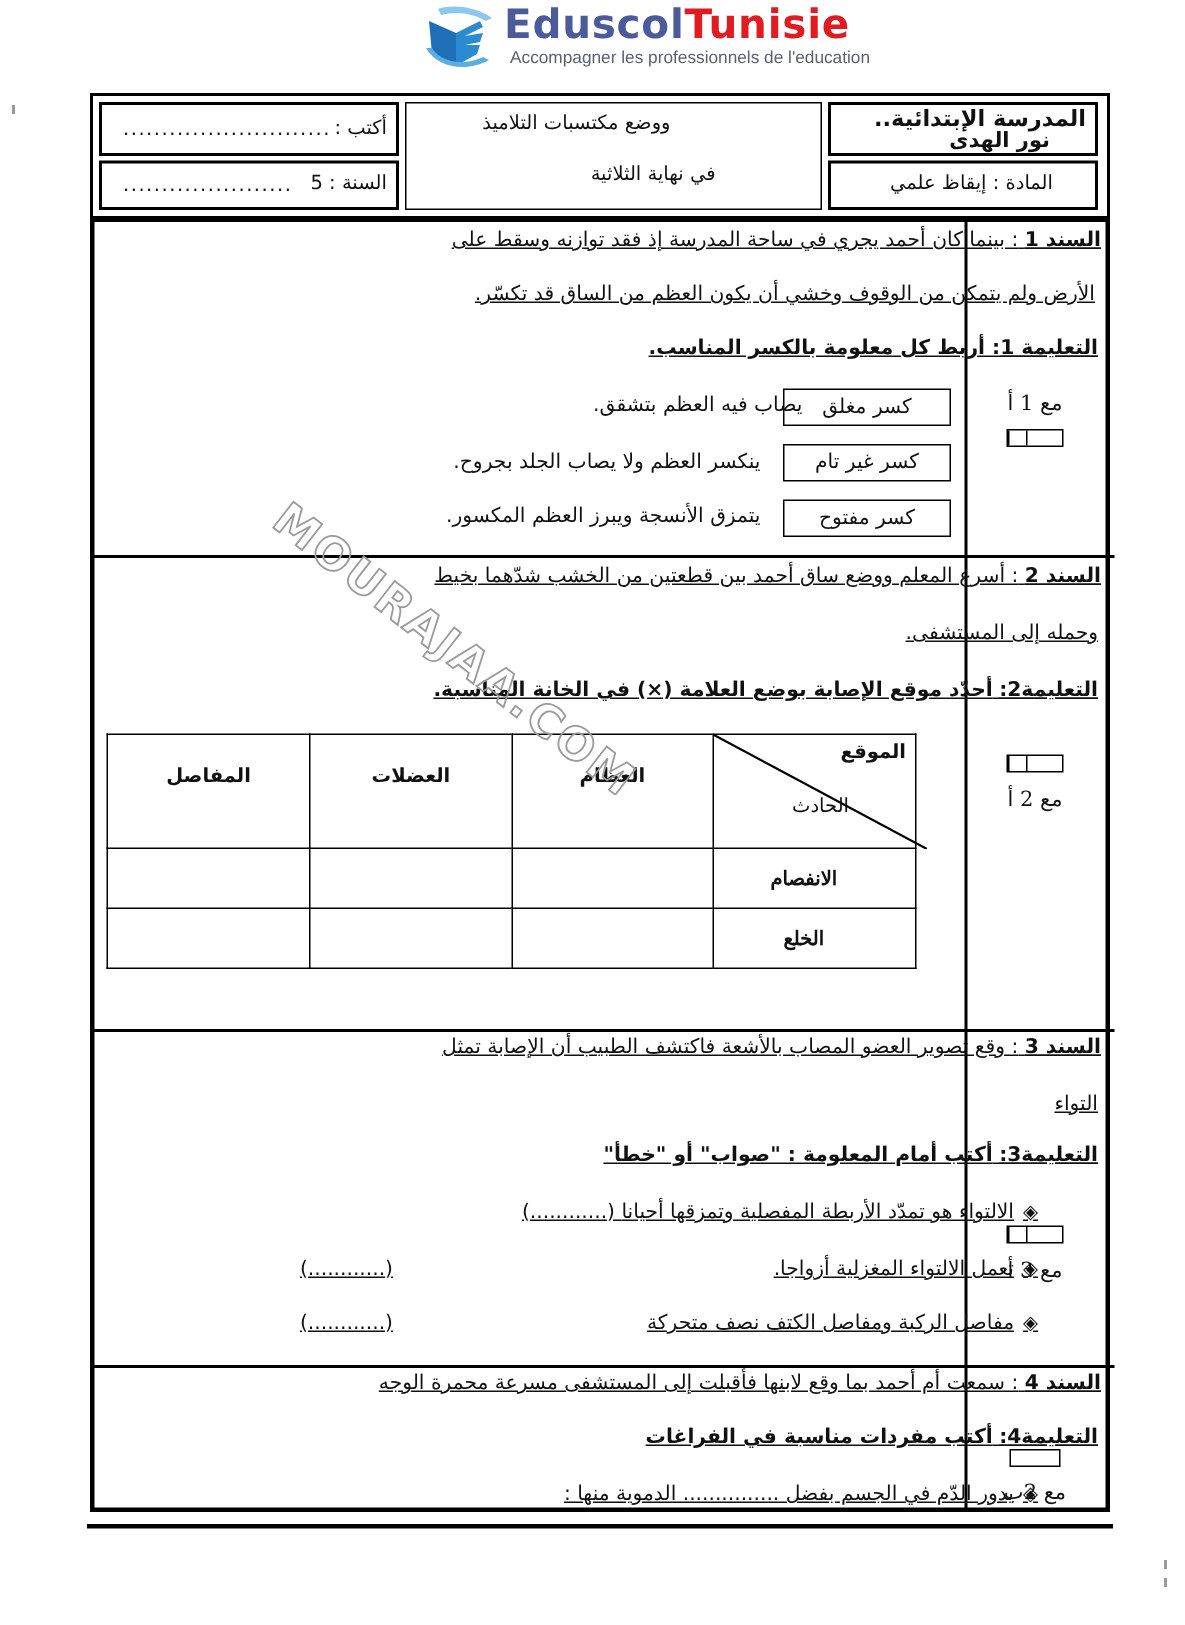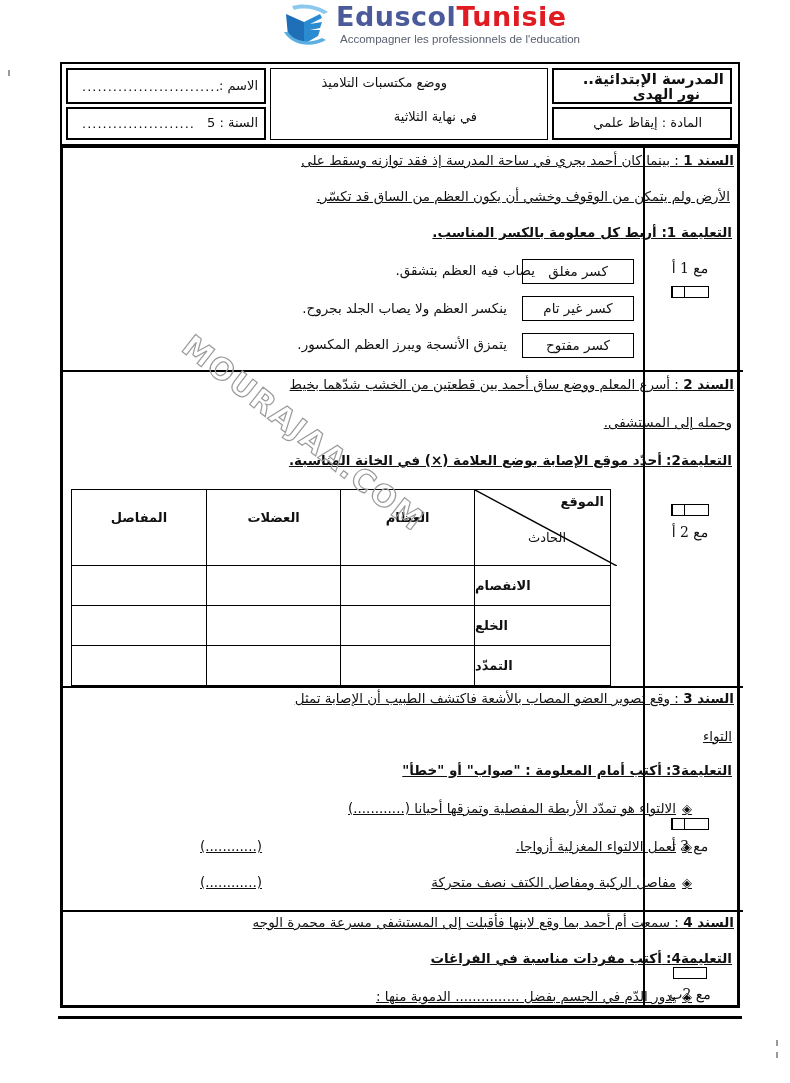--- a/index.html
+++ b/index.html
@@ -45,21 +45,21 @@
   .score { position: absolute; left: 660px; width: 60px; text-align: center; font-family: "DejaVu Serif", serif; font-size: 14px; direction: rtl; }
   .sq3 { display: inline-flex; border: 1.5px solid #000; height: 12px; }
   .sq3 span { width: 12px; height: 100%; border-left: 1.5px solid #000; }
   .sq3 span:first-child { border-left: none; }
   .sq1 { display: inline-block; width: 34px; height: 12px; border: 1.5px solid #000; }
 
   
   .tbl { position: absolute; left: 71px; top: 489px; width: 540px; border-collapse: collapse; direction: rtl; font-size: 13px; }
   .tbl td { border: 1.5px solid #000; height: 40px; text-align: center; font-weight: bold; }
   .tbl tr.head td { height: 76px; vertical-align: top; padding-top: 20px; }
-  .tbl td.rowh { text-align: left; padding-right: 14px; }
+  .tbl td.rowh { text-align: center; padding-right: 14px; font-family: Liberation Serif, serif; }
   .diag { position: relative; padding: 0 !important; }
   .diag svg { position: absolute; left: 0; top: 0; }
   .diag .dtop { position: absolute; right: 6px; top: 4px; }
   .diag .dbot { position: absolute; right: 44px; top: 40px; font-weight: normal; }
 
   .bullet { font-size: 13px; margin-left: 6px; }
   .watermark { position: absolute; left: 170px; top: 330px; width: 260px; height: 200px; pointer-events: none; }
 
   .bottom-rule { position: absolute; left: 58px; top: 1016px; width: 684px; height: 3px; background: #000; }
   .corner-mark { position: absolute; width: 2px; height: 6px; background: #999; }
@@ -73,21 +73,21 @@
     <path d="M4 12 L 22 20 L 22 42 L 6 34 Z" fill="#1e6fb8"></path>
     <path d="M22 20 L 38 12 L 40 16 L 28 22 L 40 20 L 38 26 L 28 28 L 38 28 L 36 34 L 22 42 Z" fill="#2a8bd0"></path>
     <path d="M2 30 C 10 44, 30 46, 44 38 L 40 36 C 28 42, 12 40, 6 30 Z" fill="#5aaee0"></path>
   </svg>
   <div class="logo-title"><span class="p1">Eduscol</span><span class="p2">Tunisie</span></div>
   <div class="logo-sub">Accompagner les professionnels de l'education</div>
 </div>
 
 <div class="header">
   <div class="hbox hbox-name">
-    <span class="lbl" style="top:8px">الاسم :</span>
+    <span class="lbl" style="top:8px">أكتب :</span>
     <span class="dots" style="top:9px">...........................</span>
   </div>
   <div class="hbox hbox-class">
     <span class="lbl" style="top:6px">السنة : 5</span>
     <span class="dots" style="top:7px">......................</span>
   </div>
   <div class="hbox hbox-title">
     <span class="title-l1">ووضع مكتسبات التلاميذ</span>
     <span class="title-l2">في نهاية الثلاثية</span>
   </div>
@@ -161,26 +161,20 @@
     <td></td>
     <td></td>
     <td></td>
   </tr>
   <tr>
     <td class="rowh">الخلع</td>
     <td></td>
     <td></td>
     <td></td>
   </tr>
-  <tr>
-    <td class="rowh">التمدّد</td>
-    <td></td>
-    <td></td>
-    <td></td>
-  </tr>
 </tbody>
   </table>
 
 <div class="score" style="top:502px">
   <div><span class="sq3">
         <span></span>
         <span></span>
         <span></span>
       </span></div>
   <div style="margin-top:6px">مع 2 أ</div>

